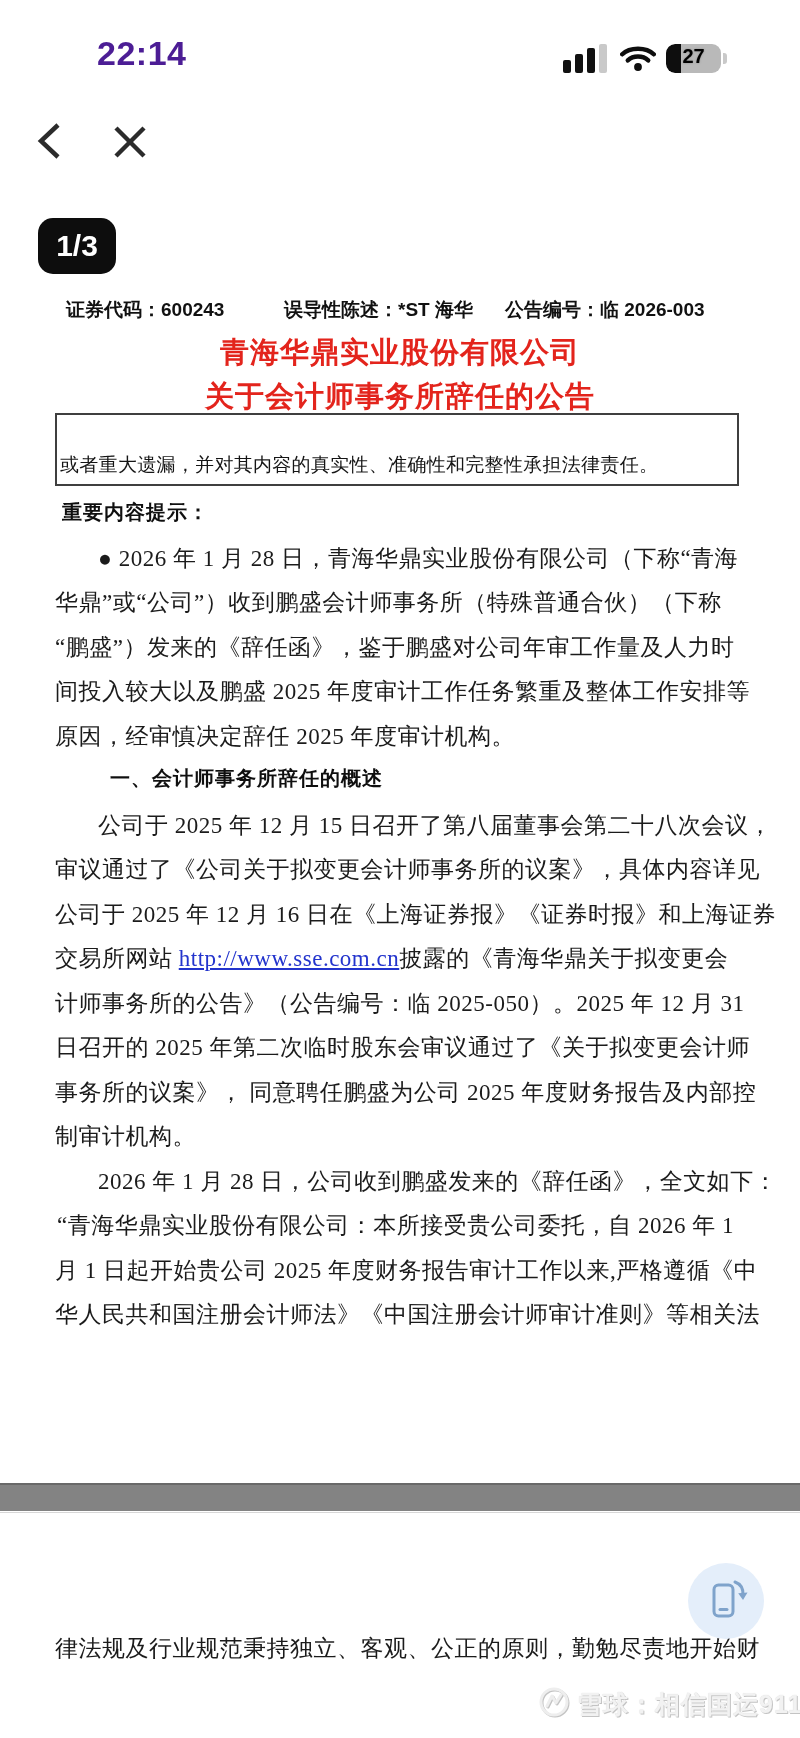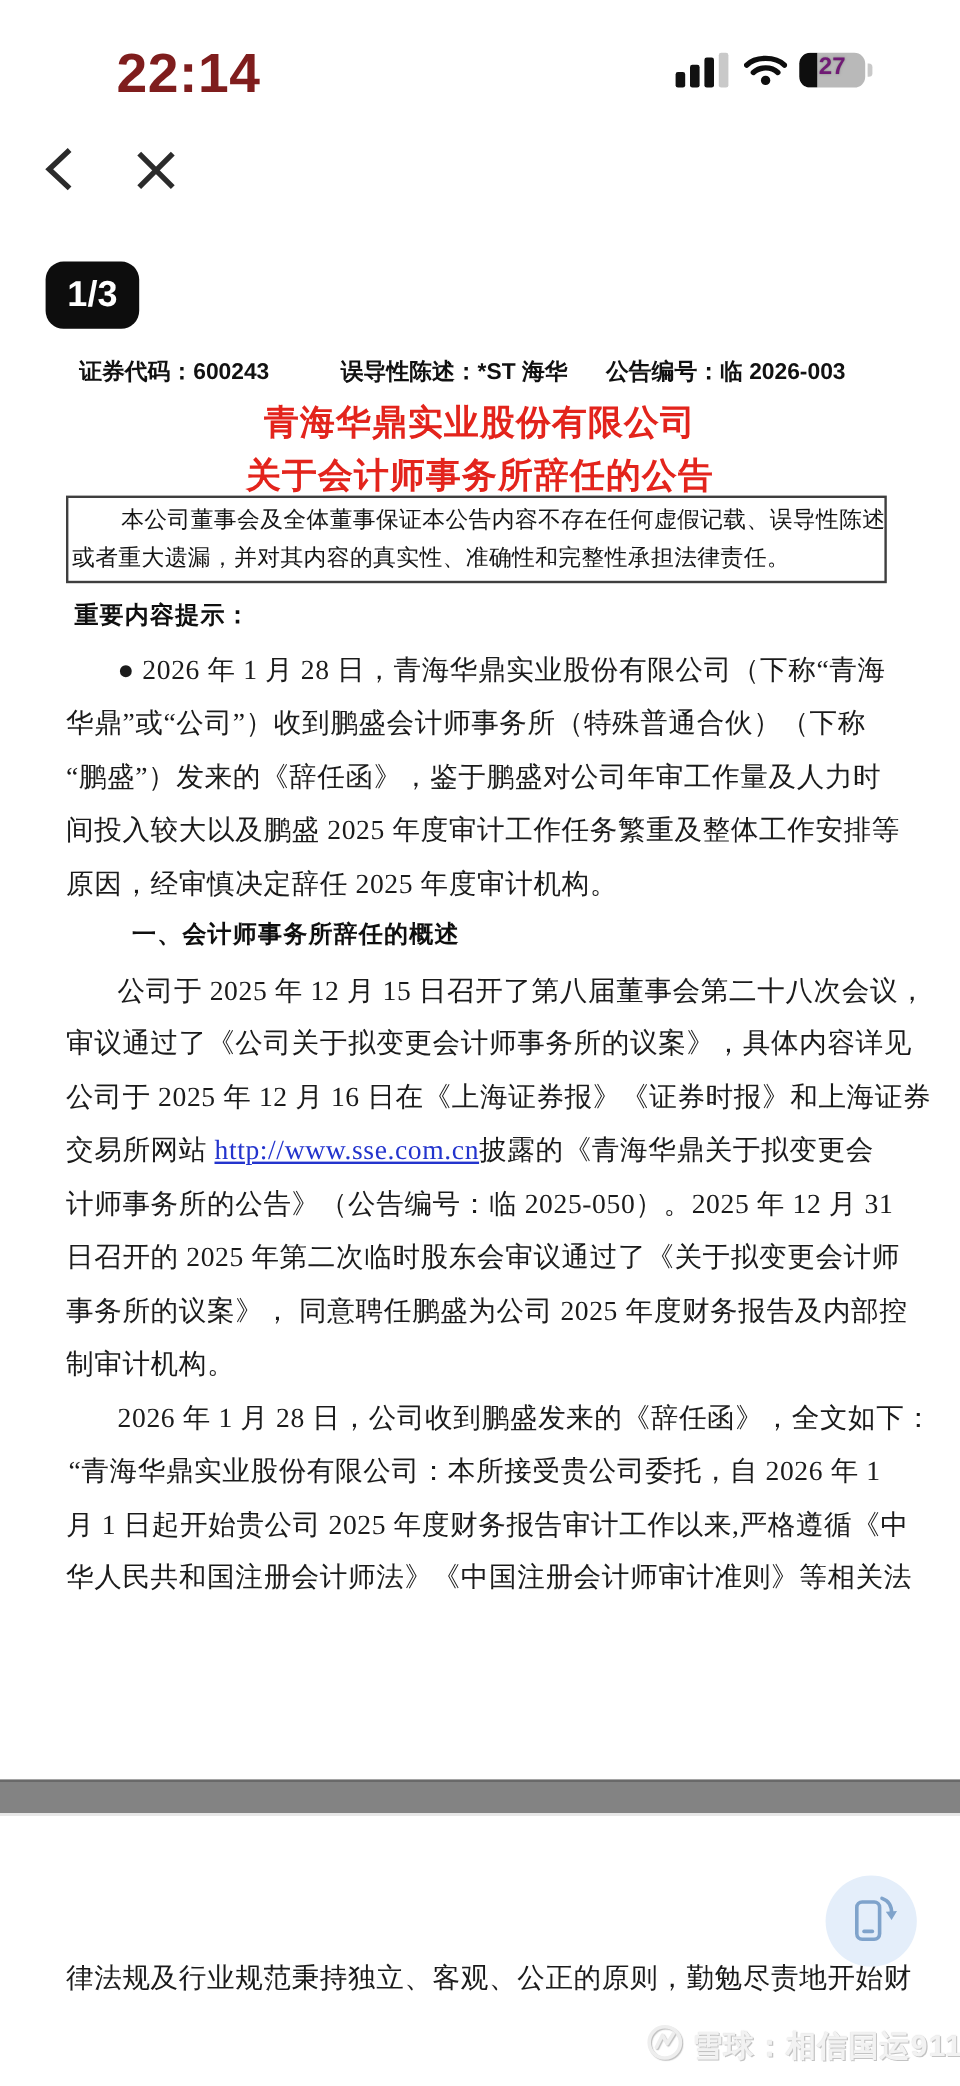--- a/index.html
+++ b/index.html
@@ -1,30 +1,30 @@
 <!DOCTYPE html>
 <html><head>
 <meta charset="utf-8">
 <style>
   html,body{margin:0;padding:0;background:#fff;}
   .screen{position:relative;width:800px;height:1738px;background:#ffffff;overflow:hidden;
           font-family:"Liberation Sans",sans-serif;}
 
   
-  .time{position:absolute;left:97px;top:34px;font-size:46px;font-weight:700;color:#7f1d1d;letter-spacing:.5px;}
+  .time{position:absolute;left:97px;top:34px;font-size:34px;font-weight:700;color:#4c1d95;letter-spacing:.5px;}
   .signal{position:absolute;left:563px;top:43px;width:50px;height:30px;}
   .signal .bar{position:absolute;bottom:0;width:8px;border-radius:2px;background:#111;}
   .signal .b1{left:0;height:13px;}
   .signal .b2{left:12px;height:19px;}
   .signal .b3{left:24px;height:25px;}
   .signal .b4{left:36px;height:29px;background:#c9c9c9;}
   .wifi{position:absolute;left:620px;top:44px;}
   .battery{position:absolute;left:666px;top:44px;width:55px;height:29px;border-radius:9px;background:#b9b9b9;overflow:hidden;}
   .battery .fill{position:absolute;left:0;top:0;bottom:0;background:#0e0e0e;border-radius:9px 0 0 9px;}
-  .battery .pct{position:absolute;left:0;right:0;top:1px;text-align:center;font-size:20px;font-weight:700;color:#701a75;
+  .battery .pct{position:absolute;left:0;right:0;top:1px;text-align:center;font-size:20px;font-weight:700;color:#000000;
                 text-shadow:0 0 2px rgba(90,90,90,.55);}
   .battery-nub{position:absolute;left:723px;top:53px;width:4px;height:11px;background:#c9c9c9;border-radius:0 3px 3px 0;}
 
   
   .nav-back{position:absolute;left:34px;top:121px;cursor:pointer;}
   .nav-close{position:absolute;left:110px;top:122px;cursor:pointer;}
 
   
   .page-badge{position:absolute;left:38px;top:218px;width:78px;height:56px;background:#0d0d0d;border-radius:15px;
               color:#fff;font-size:30px;font-weight:700;display:flex;align-items:center;justify-content:center;}
@@ -104,21 +104,20 @@
   <div class="page-badge">1/3</div>
 
   <div class="info-item info-code">证券代码：600243</div>
   <div class="info-item info-name">误导性陈述：*ST 海华</div>
   <div class="info-item info-no">公告编号：临 2026-003</div>
 
   <div class="doc-title t1" id="title1" style="color: rgb(227, 36, 28);">青海华鼎实业股份有限公司</div>
   <div class="doc-title t2" id="title2" style="color: rgb(227, 36, 28);">关于会计师事务所辞任的公告</div>
 
   <div class="disclaimer">
-    <div class="dline d1">本公司董事会及全体董事保证本公告内容不存在任何虚假记载、误导性陈述</div>
     <div class="dline d2">或者重大遗漏，并对其内容的真实性、准确性和完整性承担法律责任。</div>
   </div>
 
   <div id="body-lines">
       <div class="doc-line heading" style="top: 499px; left: 62px;">重要内容提示：</div>
       <div class="doc-line" style="top: 543px; left: 98px; text-align: center;">● 2026 年 1 月 28 日，青海华鼎实业股份有限公司（下称“青海</div>
       <div class="doc-line" style="top: 587px; left: 55px;">华鼎”或“公司”）收到鹏盛会计师事务所（特殊普通合伙）（下称</div>
       <div class="doc-line" style="top: 632px; left: 55px;">“鹏盛”）发来的《辞任函》，鉴于鹏盛对公司年审工作量及人力时</div>
       <div class="doc-line" style="top: 676px; left: 55px;">间投入较大以及鹏盛 2025 年度审计工作任务繁重及整体工作安排等</div>
       <div class="doc-line" style="top: 721px; left: 55px;">原因，经审慎决定辞任 2025 年度审计机构。</div>

